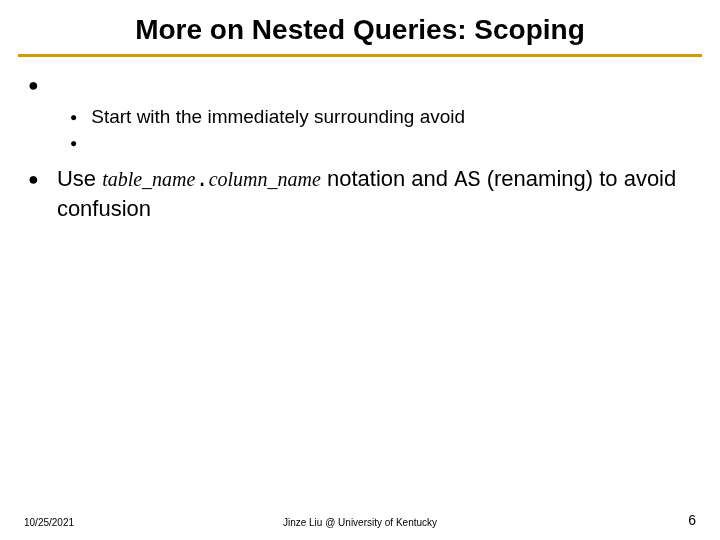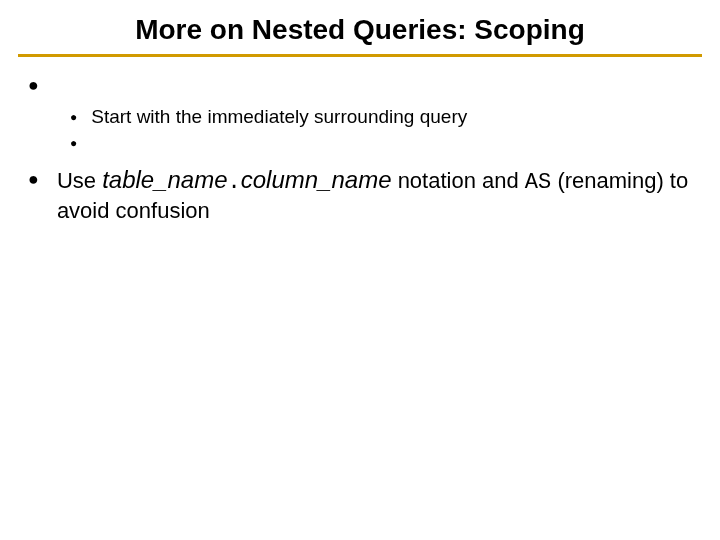--- a/index.html
+++ b/index.html
@@ -56,22 +56,22 @@
     padding-left: 42px;
     font-size: 19px;
     margin-top: 4px;
     margin-bottom: 10px;
   }
   .sub-list .bullet-row {
     margin-bottom: 2px;
   }
   .italic {
     font-style: italic;
-    font-family: Liberation Sans, sans-serif;
-    font-size: 24px;
+    font-family: Liberation Serif, serif;
+    font-size: 20px;
   }
   .mono {
     font-family: "Courier New", Courier, monospace;
     font-size: 22px;
   }
   .footer {
     position: absolute;
     bottom: 12px;
     left: 0;
     right: 0;
@@ -102,30 +102,35 @@
 
   <div class="content">
 
     <div class="bullet-row">
       <span class="bullet-dot-lg">●</span>
     </div>
 
     <div class="sub-list">
       <div class="bullet-row">
         <span class="bullet-dot-sm">●</span>
-        <span>Start with the immediately surrounding query</span>
+        <span>Start with the immediately surrounding avoid</span>
       </div>
       <div class="bullet-row">
         <span class="bullet-dot-sm">●</span>
       </div>
     </div>
 
     <div class="bullet-row">
       <span class="bullet-dot-lg">●</span>
       <span>
         <span>Use </span><span class="italic">table_name</span><span class="mono">.</span><span class="italic">column_name</span><span> notation and </span><span class="mono">AS</span><span> (renaming) to avoid confusion</span>
       </span>
     </div>
 
   </div>
 
+  <div class="footer">
+    <span>10/25/2021</span>
+    <span class="center">Jinze Liu @ University of Kentucky</span>
+    <span class="pagenum">6</span>
+  </div>
 
 </div>
 
 </body></html>

